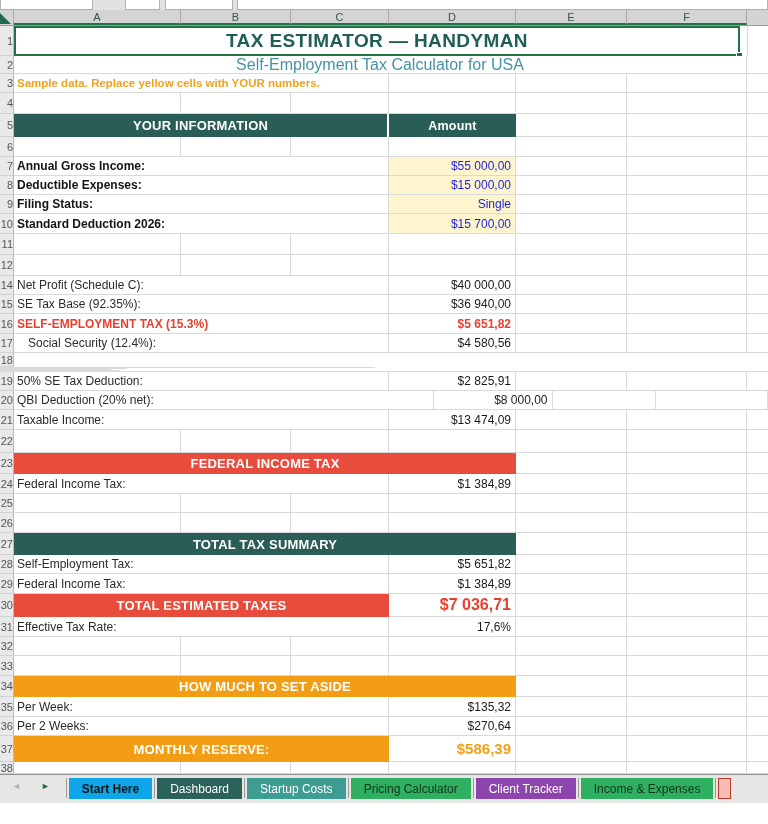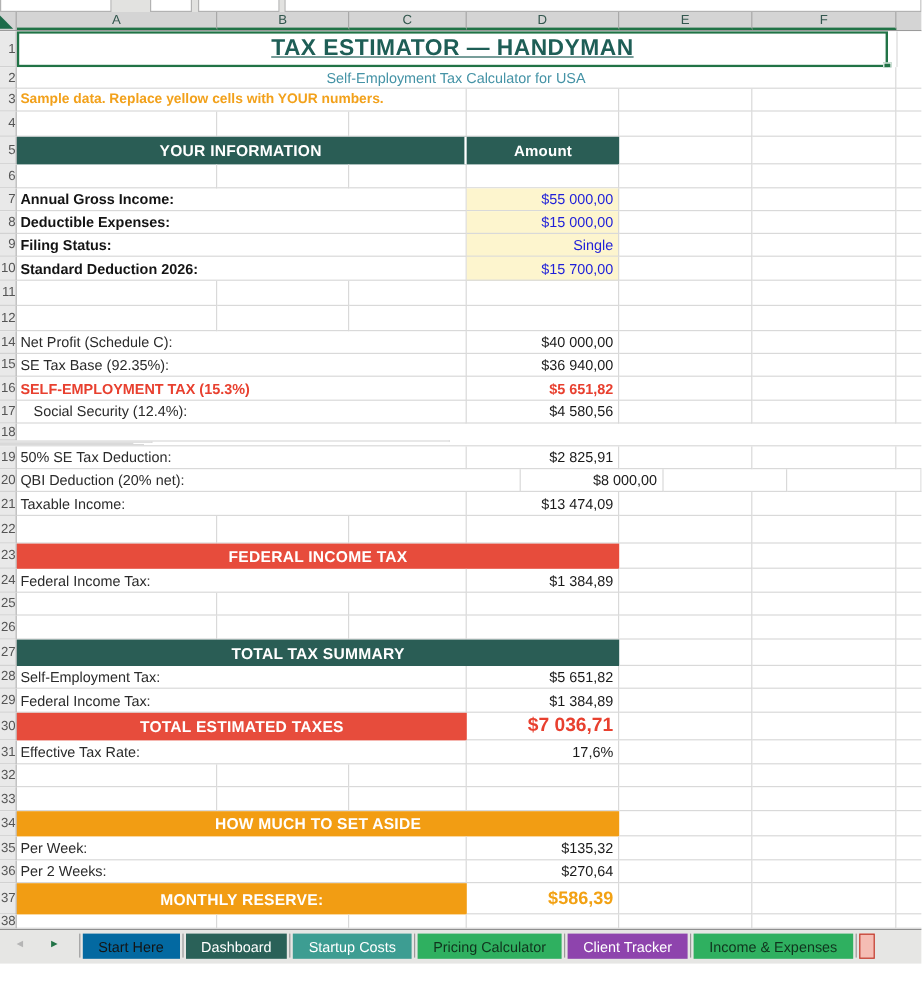--- a/index.html
+++ b/index.html
@@ -31,29 +31,29 @@
           align-items:center; overflow:hidden; white-space:nowrap; }
   .cell.last { border-right:none; flex:1; }
   .label { padding-left:3px; font-size:12px; color:#2b2b2b; }
   .lbold { font-weight:bold; color:#141414; }
   .indent { padding-left:14px; }
   .amount { justify-content:flex-end; padding-right:4px; font-size:12px; color:#1a1a1a; }
   .band { color:#fff; font-weight:bold; font-size:13px; justify-content:center;
           border-right:none; border-bottom:none; letter-spacing:0.2px; }
   .bandgap { border-right:2px solid #ffffff; }
   .notelabel { font-weight:bold; font-size:11.5px; }
-  .subcell { justify-content:center; font-size:12px; }
+  .subcell { justify-content:center; font-size:16px; }
   .bigval-red { font-size:16px; font-weight:bold; }
   .bigval-orange { font-size:15px; font-weight:bold; }
 
   
   .title-area { position:relative; border-bottom:none; }
   .selbox { position:absolute; left:0; top:0; width:726px; height:100%; border:2px solid #217346;
             display:flex; align-items:center; justify-content:center; font-weight:bold;
-            font-size:19px; letter-spacing:0.4px; background:#fff; z-index:1;text-decoration:underline; }
+            font-size:19px; letter-spacing:0.4px; background:#fff; z-index:1; }
   .gline { position:absolute; left:733px; top:0; bottom:0; width:1px; background:#d9d9d9; }
   .handle { position:absolute; left:722px; top:26px; width:7px; height:7px;
             border:1px solid #fff; z-index:3; }
 
   
   .tabbar { height:29px; background:#e6e6e4; border-top:1px solid #8f8f8f; display:flex;
             align-items:flex-start; padding-top:2px; overflow:hidden; }
   .navarrows { display:flex; align-items:center; padding:5px 14px 0 12px; gap:20px; }
   .arrow { font-size:9px; line-height:1; cursor:pointer; }
   .tabdiv { width:1px; height:20px; background:#9a9a9a; margin:1px 2px 0 2px; flex:0 0 1px; }
@@ -392,21 +392,21 @@
         <div class="cell" style="width: 120px;"></div>
         <div class="cell last"></div>
       </div>
     </div>
   <div class="tabbar" id="tabbar">
       <div class="navarrows">
         <div class="arrow left" style="color: rgb(181, 181, 181);">◄</div>
         <div class="arrow right" style="color: rgb(33, 115, 70);">►</div>
       </div>
       <div class="tabdiv"></div>
-      <div class="tab" style="background: #0369a1; color: rgb(20, 20, 20);">Start Here</div>
+      <div class="tab" style="background: #0ea5e9; color: rgb(20, 20, 20); font-weight: bold;">Start Here</div>
       <div class="tabdiv"></div>
       <div class="tab" style="background: rgb(42, 97, 88); color: rgb(255, 255, 255);">Dashboard</div>
       <div class="tabdiv"></div>
       <div class="tab" style="background: rgb(61, 157, 146); color: rgb(255, 255, 255);">Startup Costs</div>
       <div class="tabdiv"></div>
       <div class="tab" style="background: rgb(47, 176, 96); color: rgb(16, 52, 29);">Pricing Calculator</div>
       <div class="tabdiv"></div>
       <div class="tab" style="background: rgb(142, 68, 173); color: rgb(255, 255, 255);">Client Tracker</div>
       <div class="tabdiv"></div>
       <div class="tab" style="background: rgb(47, 176, 96); color: rgb(16, 52, 29);">Income &amp; Expenses</div>

